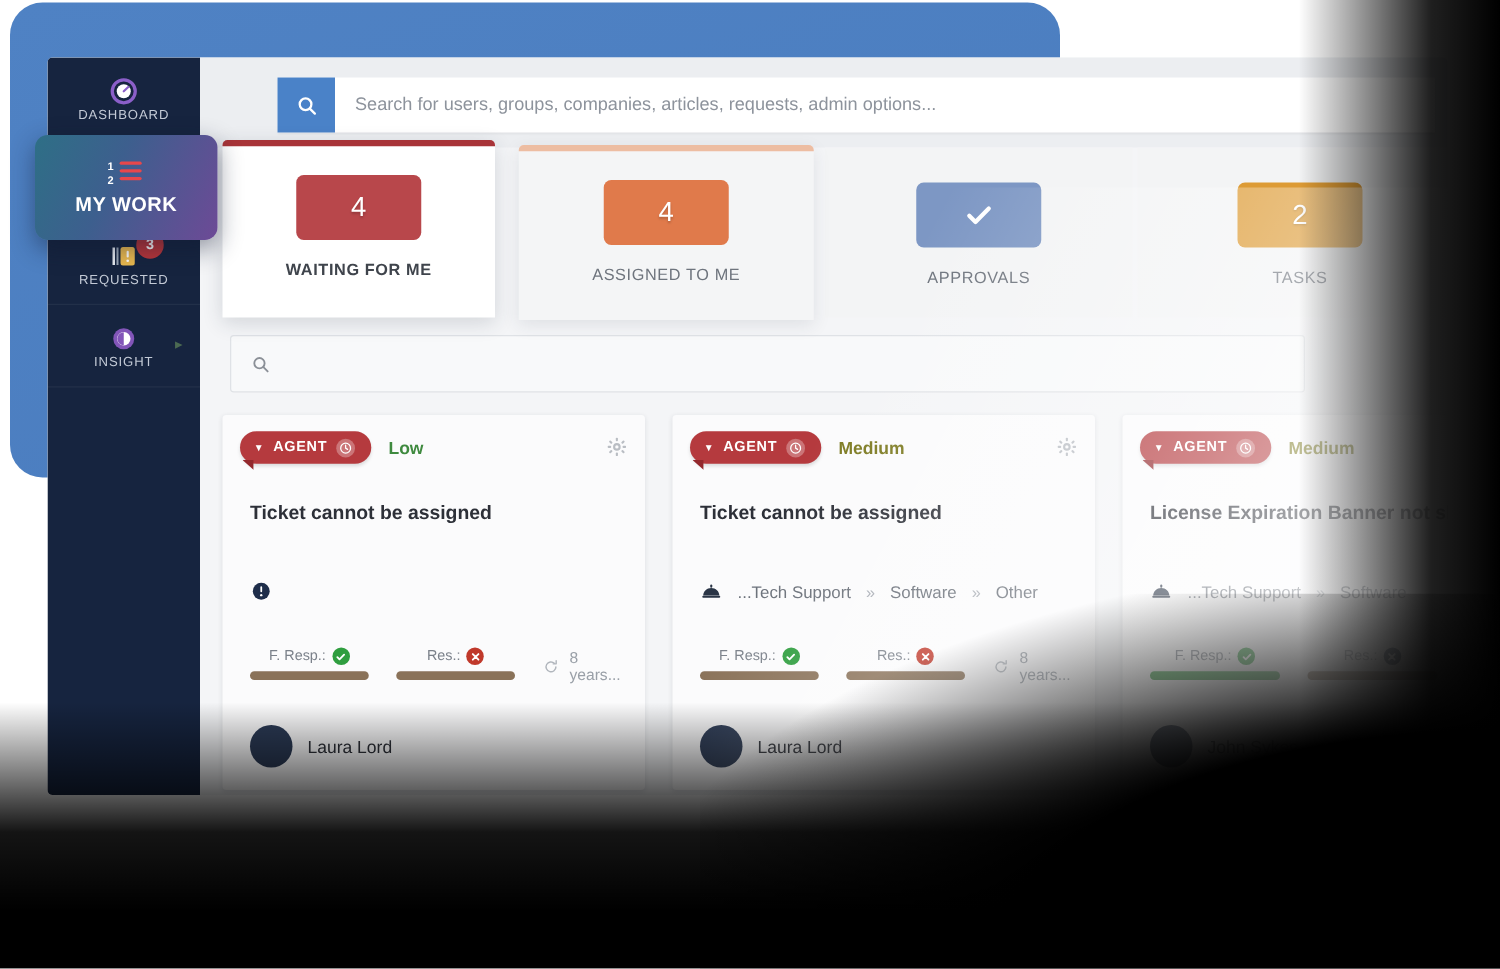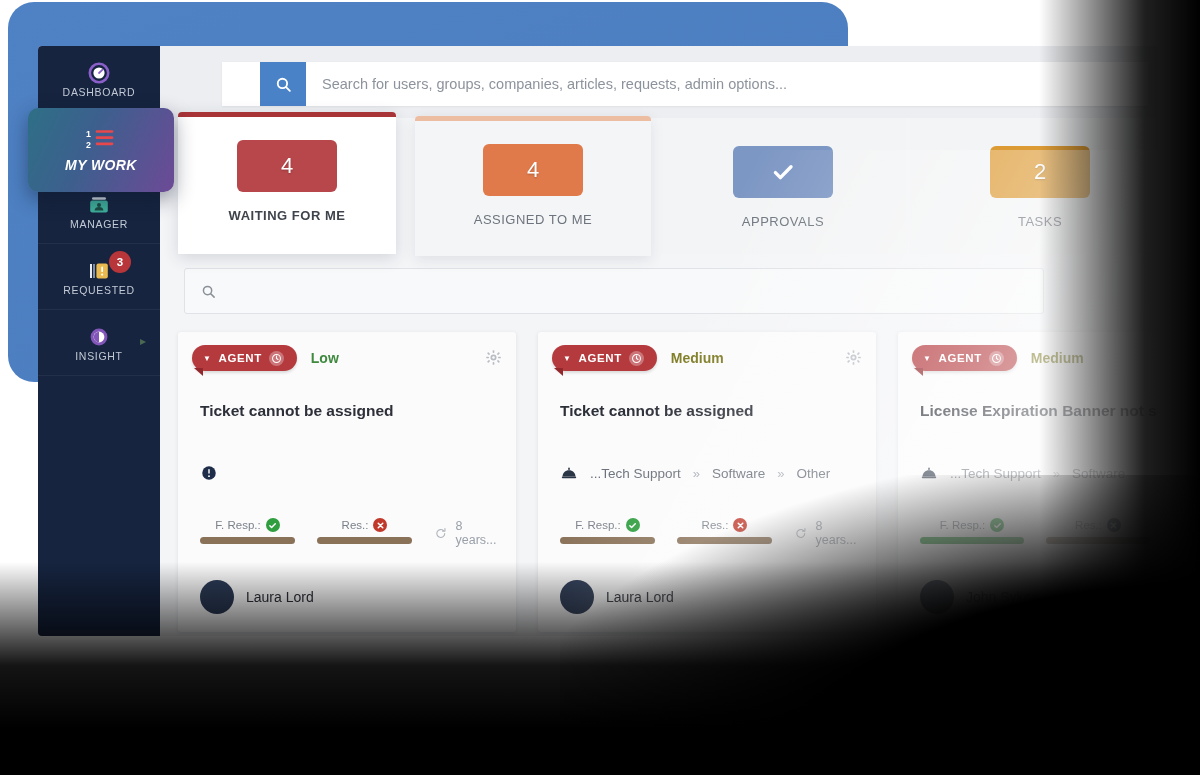--- a/index.html
+++ b/index.html
@@ -70,38 +70,37 @@
     position: absolute; left: 28px; top: 108px;
     width: 146px; height: 84px;
     border-radius: 10px;
     background: linear-gradient(115deg,#2e6f86 0%, #3d5f8e 42%, #6d4a96 100%);
     box-shadow: 0 7px 20px rgba(16,24,48,0.45);
     display: flex; flex-direction: column;
     align-items: center; justify-content: center; gap: 7px;
     cursor: pointer; z-index: 9;
   }
   .mywork-tile .lbl {
-    font-size: 14px; font-weight: 700; color:#fff; letter-spacing: 0.4px; font-style: italic;
+    font-size: 16px; font-weight: 700; color:#fff; letter-spacing: 0.4px;
   }
 
   
   .main {
     position: absolute; left: 122px; top: 0;
     width: 998px; height: 590px;
     background: #f4f5f7;
   }
 
   
   .topbar { position:absolute; left:0; top:0; width: 998px; height: 72px; background:#eceef1; }
   .search-wrap {
     position: absolute; left: 62px; top: 16px;
     width: 926px; height: 44px;
     background: #ffffff; display: flex; align-items: center;
     box-shadow: 0 1px 2px rgba(0,0,0,0.06);
-    padding-left: 38px;
   }
   .search-btn {
     width: 46px; height: 44px; background:#4a82c8;
     display:flex; align-items:center; justify-content:center; cursor:pointer;
     flex: 0 0 auto;
   }
   .search-input {
     flex: 1 1 auto; border: none; outline: none; height: 44px;
     font-size: 14.5px; color: #4a4f57; padding: 0 16px;
     font-family: "Liberation Sans", sans-serif; background: transparent;
@@ -267,31 +266,20 @@
               <line x1="12" y1="12" x2="15.6" y2="8.6" stroke="#8b5fc9" stroke-width="1.8" stroke-linecap="round"></line>
             </svg>
           </div>
           <div class="lbl">DASHBOARD</div>
         </div>
         <div class="side-item" style="visibility: hidden;">
           <div class="ico">
             <svg width="24" height="24" viewBox="0 0 24 24"></svg>
           </div>
           <div class="lbl">MY WORK</div>
-        </div>
-        <div class="side-item">
-          <div class="ico">
-            <svg width="24" height="24" viewBox="0 0 24 24">
-              <rect x="3.2" y="7.5" width="17.6" height="12" rx="2" fill="#3fae9a"></rect>
-              <rect x="5" y="4.2" width="14" height="2.6" rx="1.3" fill="#cfd8e0"></rect>
-              <circle cx="12" cy="12" r="2" fill="#1c4a44"></circle>
-              <path d="M7.6 17.4c0-2.2 1.9-3.4 4.4-3.4s4.4 1.2 4.4 3.4z" fill="#1c4a44"></path>
-            </svg>
-          </div>
-          <div class="lbl">MANAGER</div>
         </div>
         <div class="side-item">
           <div class="ico">
             <svg width="24" height="24" viewBox="0 0 24 24">
               <rect x="3" y="5" width="2" height="14" fill="#e8ecf2"></rect>
               <rect x="6.2" y="5" width="1.6" height="14" fill="#9aa6b6"></rect>
               <rect x="9.4" y="4.6" width="11.4" height="14.8" rx="2" fill="#eab94f"></rect>
               <rect x="14.3" y="7.6" width="1.7" height="5.4" rx="0.85" fill="#ffffff"></rect>
               <circle cx="15.15" cy="15.6" r="1.05" fill="#ffffff"></circle>
             </svg>

